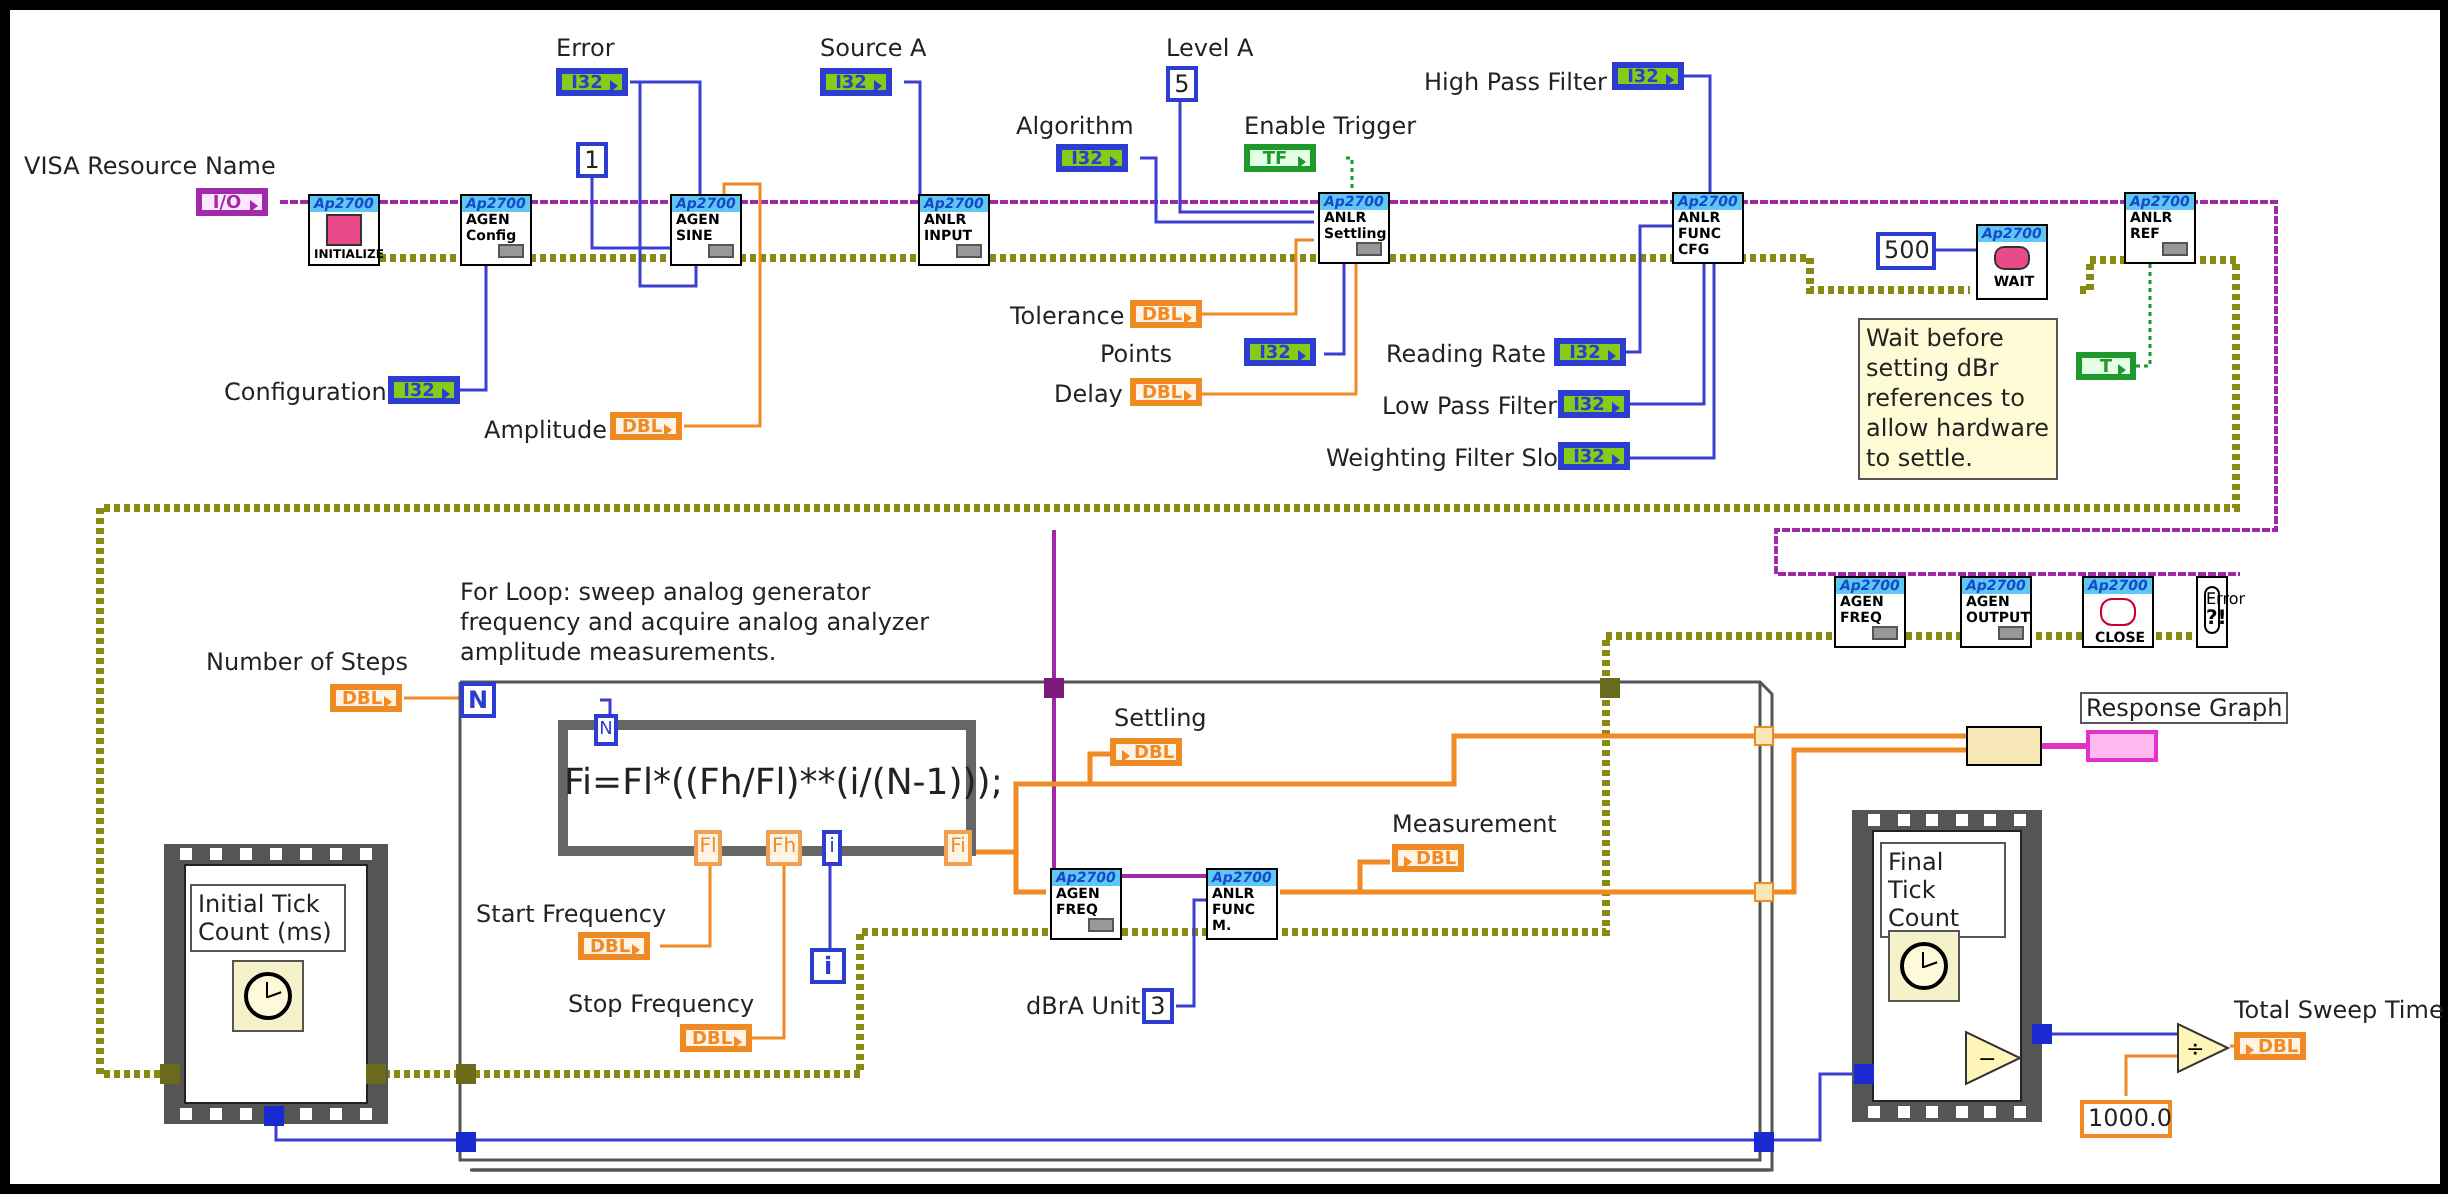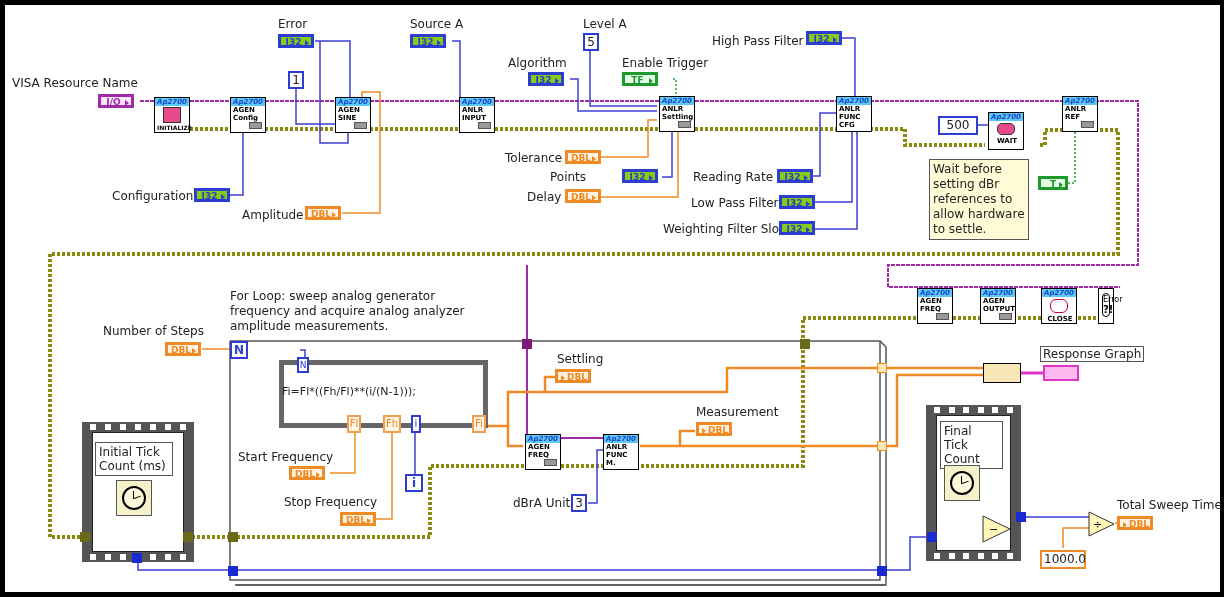--- a/index.html
+++ b/index.html
@@ -193,21 +193,21 @@
   <div class="txt">CFG</div>
 </div>
 
 <div class="lbl" style="left:693px;top:170px">Reading Rate</div>
 <div class="term t-i32" style="left:777px;top:169px">I32</div>
 <div class="lbl" style="left:691px;top:196px">Low Pass Filter</div>
 <div class="term t-i32" style="left:779px;top:195px">I32</div>
 <div class="lbl" style="left:663px;top:222px">Weighting Filter Slot</div>
 <div class="term t-i32" style="left:779px;top:221px">I32</div>
 
-<div class="const" style="left:938px;top:116px;width:40px;height:19px">500</div>
+<div class="const" style="left:938px;top:116px;width:30px;height:19px">500</div>
 <div class="subvi" style="left:988px;top:112px;height:38px">
   <div class="hdr">Ap2700</div>
   <div style="height:10px;margin:2px 8px;background:#e84a8a;border-radius:5px;border:1px solid #333"></div>
   <div class="txt" style="text-align:center">WAIT</div>
 </div>
 <div class="subvi" style="left:1062px;top:96px">
   <div class="hdr">Ap2700</div>
   <div class="txt">ANLR</div>
   <div class="txt">REF</div>
   <div class="key"></div>
@@ -238,21 +238,21 @@
     <div style="font-weight:bold;font-size:10px">?!</div>
   </div>
 </div>
 
 <div class="lbl" style="left:230px;top:289px;line-height:15px;width:240px;white-space:normal">For Loop: sweep analog generator frequency and acquire analog analyzer amplitude measurements.</div>
 <div class="lbl" style="left:103px;top:324px">Number of Steps</div>
 <div class="term t-dbl" style="left:165px;top:342px">DBL</div>
 <div class="nterm" style="left:230px;top:341px">N</div>
 
 <div class="formula" style="left:279px;top:360px;width:209px;height:68px">
-  <div class="lbl" style="left:-2px;top:20px;font-size:11px">Fi=Fl*((Fh/Fl)**(i/(N-1)));</div>
+  <div class="lbl" style="left:-2px;top:20px;font-size:18px">Fi=Fl*((Fh/Fl)**(i/(N-1)));</div>
 </div>
 <div class="fterm blue" style="left:297px;top:357px;width:12px;height:16px;font-size:9px;line-height:12px">N</div>
 <div class="fterm" style="left:347px;top:415px">Fl</div>
 <div class="fterm" style="left:383px;top:415px;width:18px">Fh</div>
 <div class="fterm blue" style="left:411px;top:415px">i</div>
 <div class="fterm" style="left:472px;top:415px">Fi</div>
 
 <div class="lbl" style="left:238px;top:450px">Start Frequency</div>
 <div class="term t-dbl" style="left:289px;top:466px">DBL</div>
 <div class="lbl" style="left:284px;top:495px">Stop Frequency</div>

